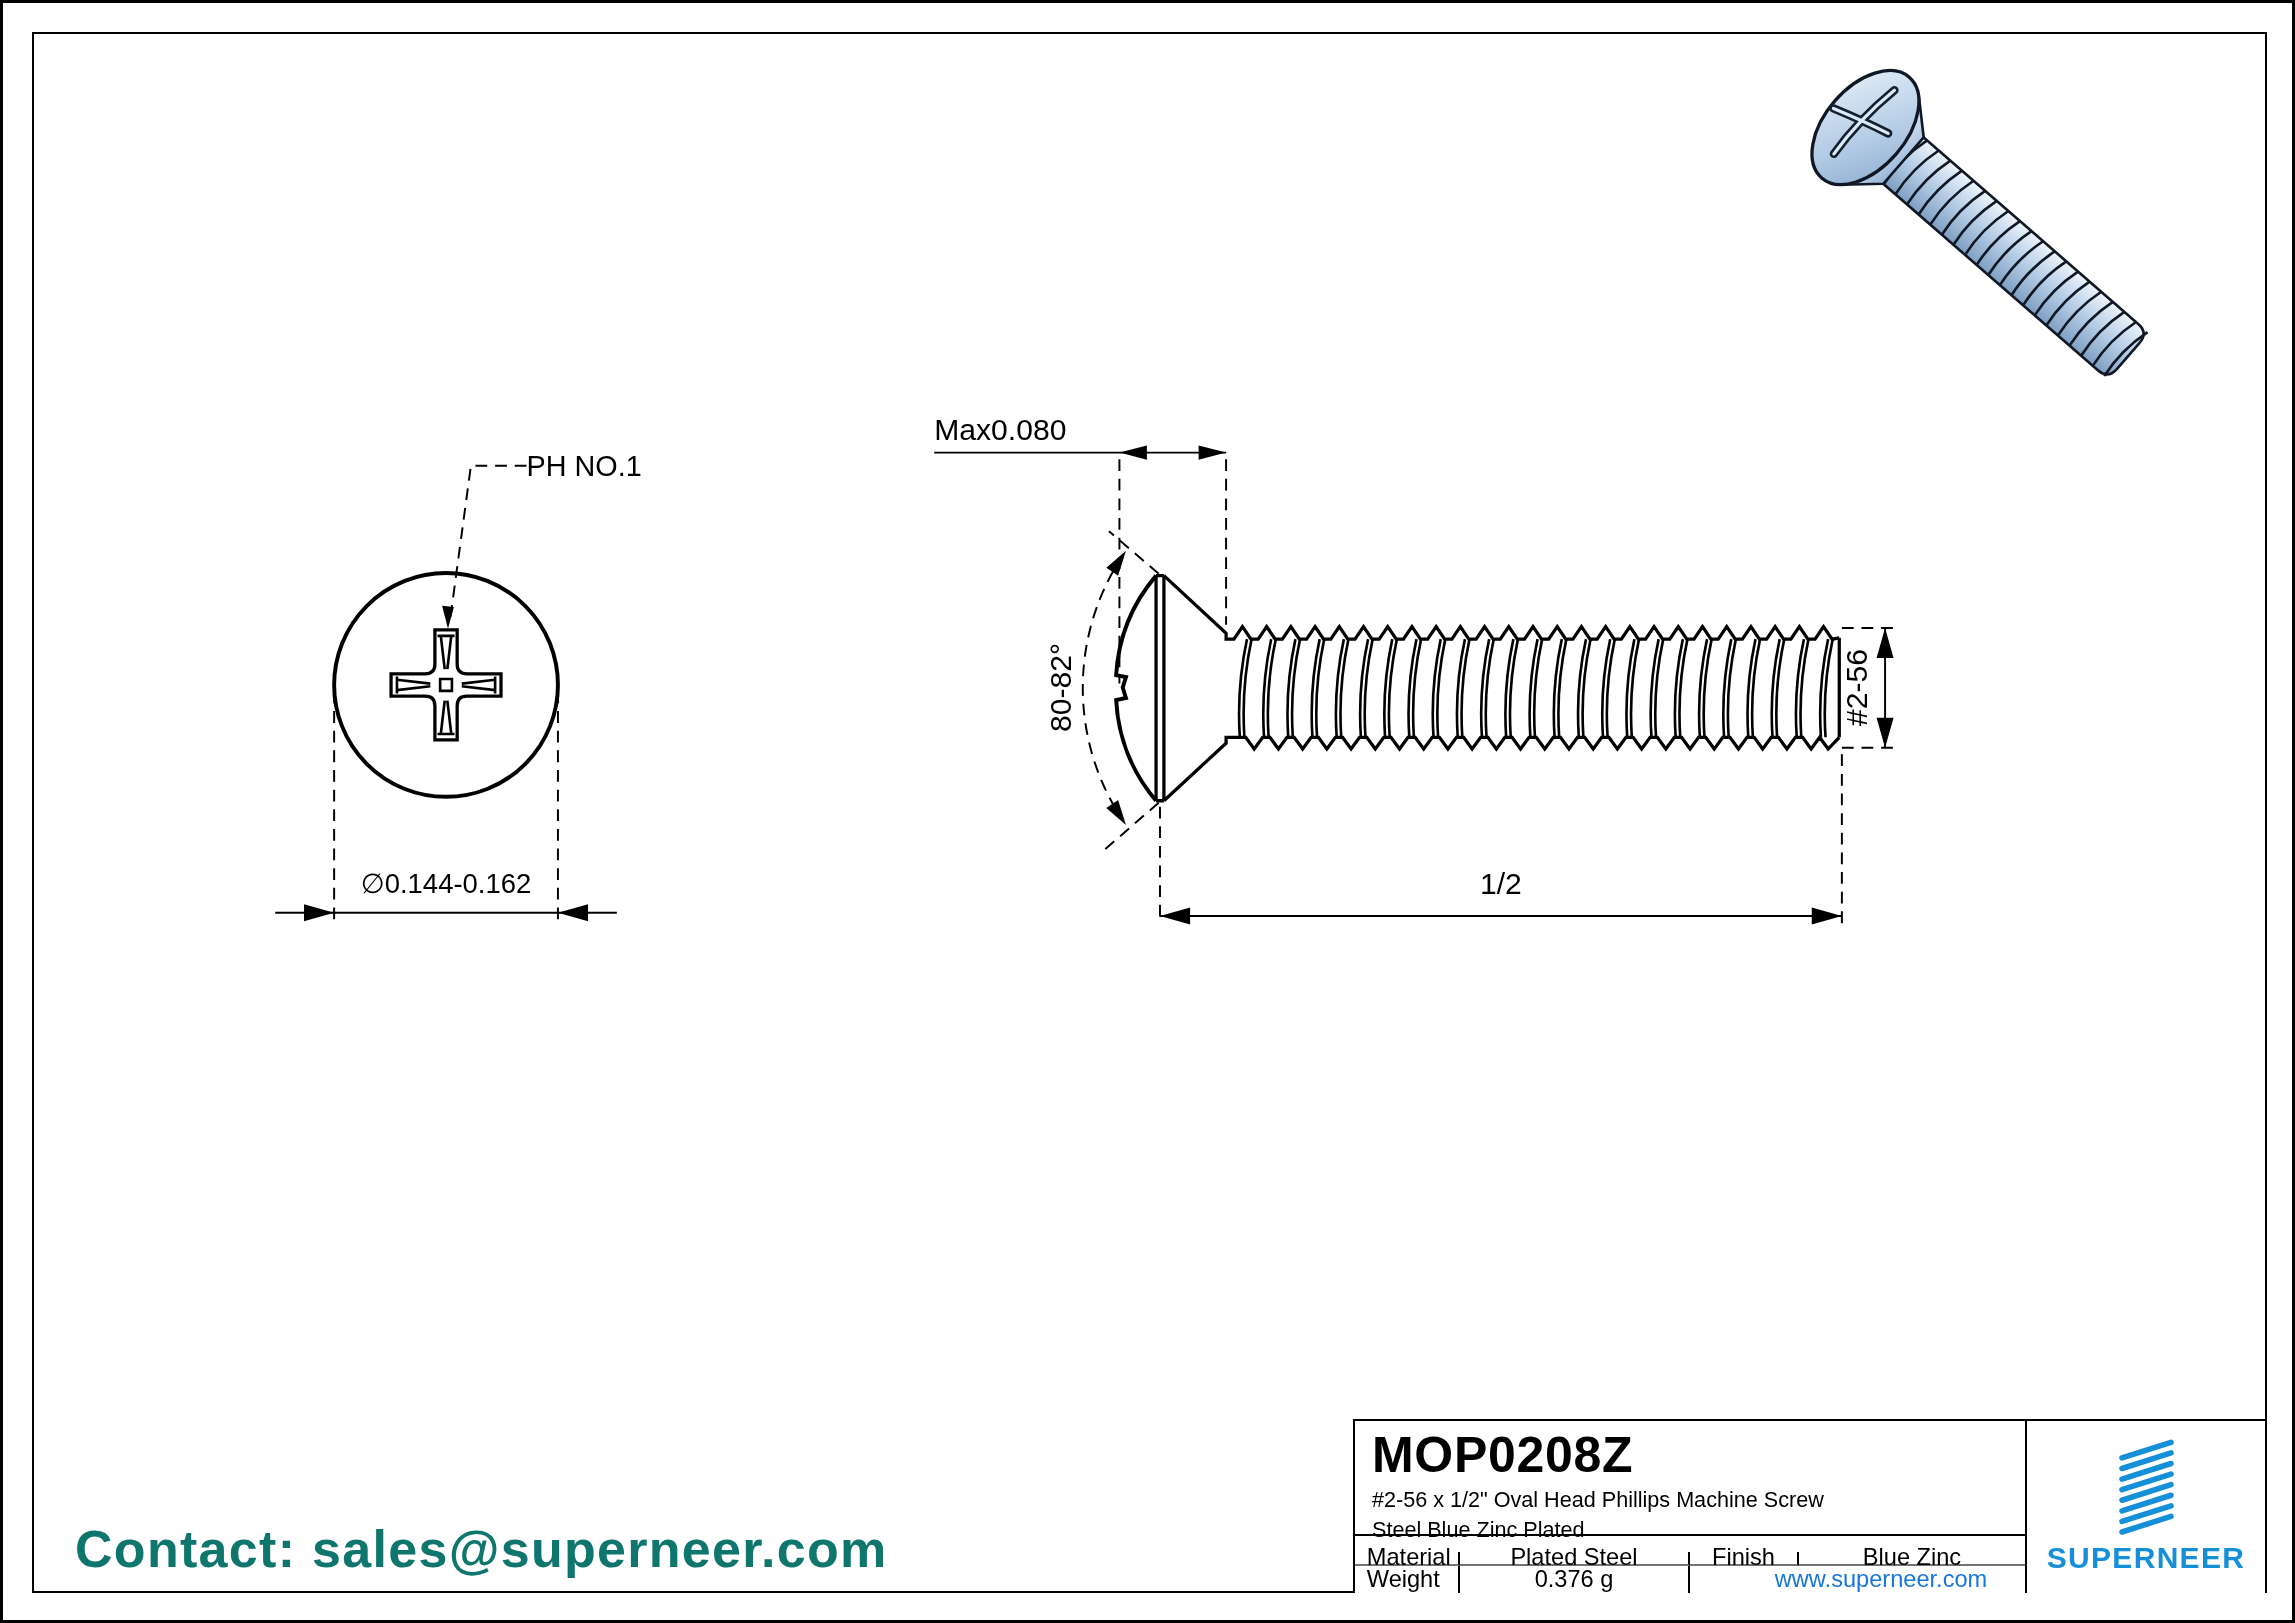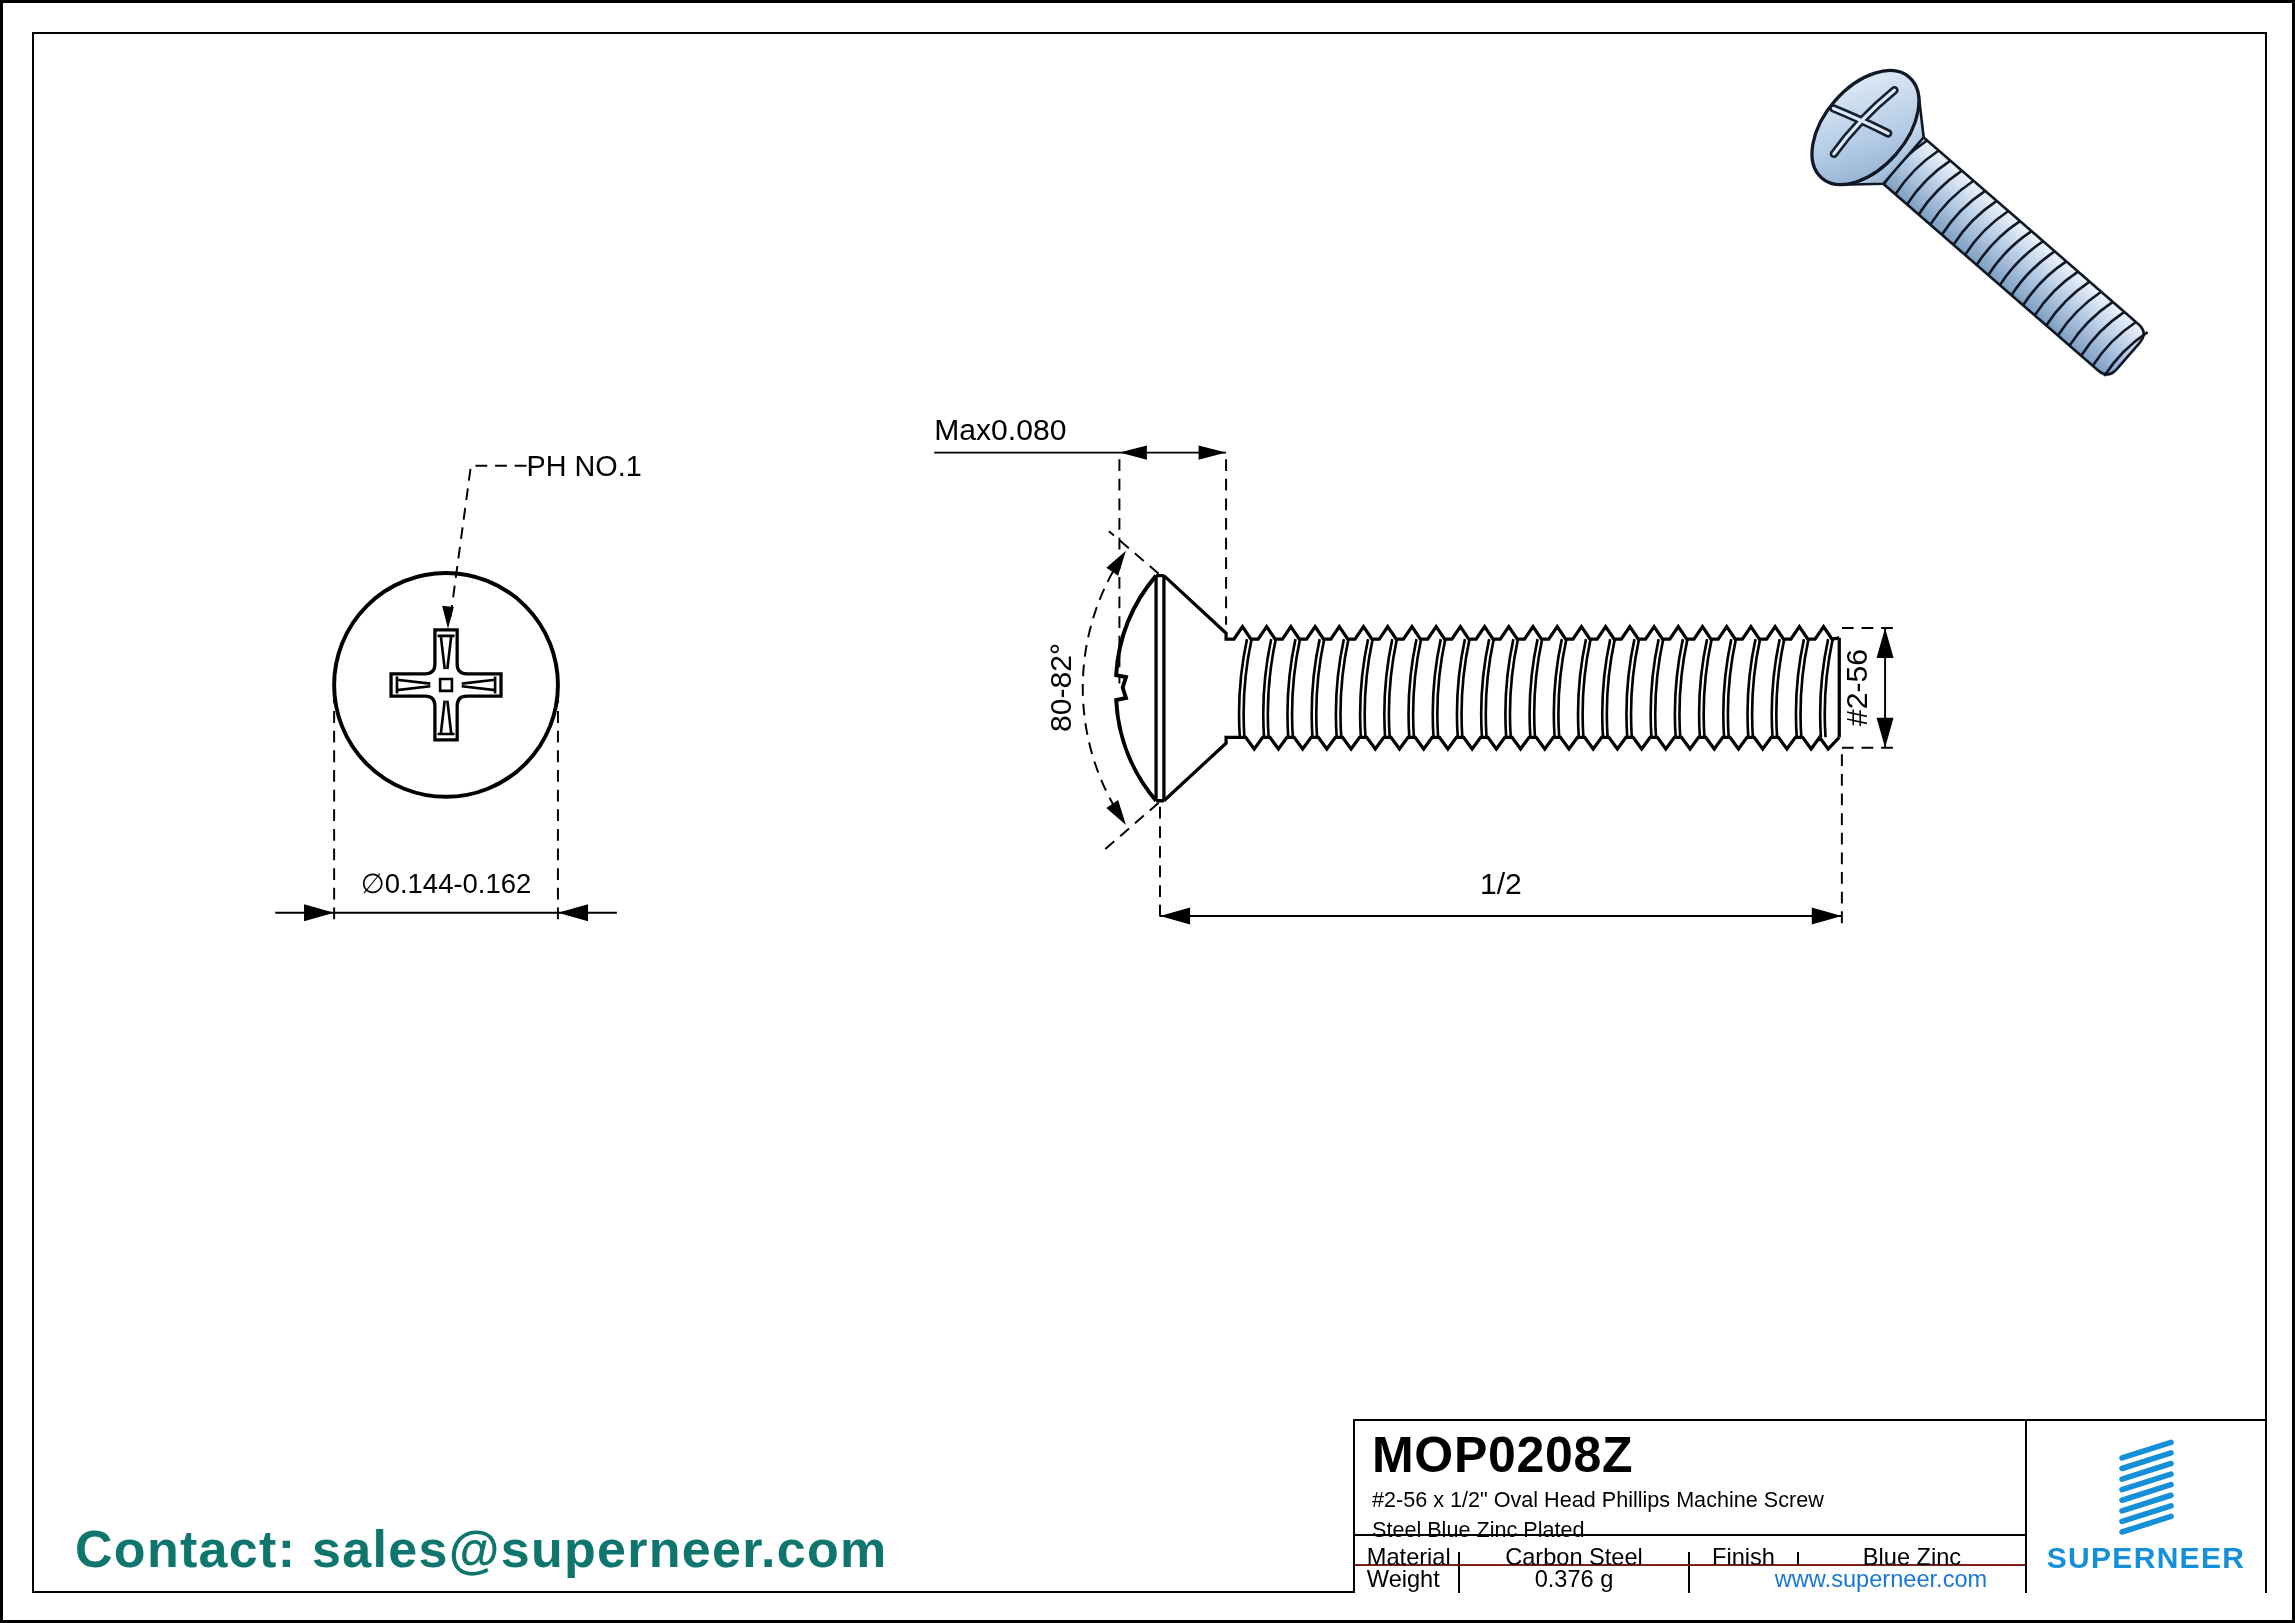--- a/index.html
+++ b/index.html
@@ -29,21 +29,21 @@
     grid-template-columns:105px 230px 109px 226px 1fr;
     grid-template-rows:115px 29.5px 1fr;
     background:#fff;
   }
   .tb-cell{box-sizing:border-box;display:flex;align-items:center;justify-content:center;font-size:23.6px;color:#000;background:#fff;}
   .tb-header{grid-column:1/5;grid-row:1;border-bottom:2px solid #000;flex-direction:column;align-items:flex-start;justify-content:flex-start;padding:6.5px 0 0 17px;}
   .tb-part{font-size:50px;font-weight:bold;letter-spacing:0.7px;line-height:54px;}
   .tb-desc{font-size:21.6px;line-height:25px;margin-top:5.2px;}
   .tb-label{justify-content:flex-start;padding-left:11.8px;}
   .tb-rb{border-right:2px solid #000;}
-  .tb-bb{border-bottom:2px solid #7f1d1d;margin-top:16px;}
+  .tb-bb{border-bottom:2px solid #737373;margin-top:16px;}
   .tb-logo{grid-column:5;grid-row:1/4;border-left:2px solid #000;flex-direction:column;justify-content:center;gap:4px;}
   .tb-link{grid-column:3/5;color:#1777d9;padding-left:47px;}
   .brand-text{color:#1590d8;font-size:30px;font-weight:bold;letter-spacing:1.3px;}
   
   .contact{
     position:absolute;left:72px;top:1516px;
     font-size:52px;font-weight:bold;letter-spacing:1.3px;color:#0f766e;white-space:nowrap;
   }
 </style>
 </head>
@@ -152,21 +152,21 @@
   </svg>
 
   <div class="titleblock">
     <div class="tb-cell tb-header">
       <div class="tb-part">MOP0208Z</div>
       <div class="tb-desc">#2-56 x 1/2" Oval Head Phillips Machine Screw</div>
       <div class="tb-desc">Steel Blue Zinc Plated</div>
     </div>
 
     <div class="tb-cell tb-label tb-rb tb-bb">Material</div>
-    <div class="tb-cell tb-rb tb-bb">Carbon Steel</div>
+    <div class="tb-cell tb-rb tb-bb">Plated Steel</div>
     <div class="tb-cell tb-rb tb-bb">Finish</div>
     <div class="tb-cell tb-bb">Blue Zinc</div>
 
     <div class="tb-cell tb-label tb-rb">Weight</div>
     <div class="tb-cell tb-rb">0.376 g</div>
     <div class="tb-cell tb-link">www.superneer.com</div>
 
     <div class="tb-cell tb-logo">
       <svg width="79" height="98" viewBox="0 0 116 176">
         <path fill="none" stroke="#1590d8" stroke-width="10" stroke-linecap="round" d="M14 34 L102 6 M14 53 L102 25 M14 72 L102 44 M14 91 L102 63 M14 110 L102 82 M14 129 L102 101 M14 148 L102 120 M14 167 L102 139"></path>

